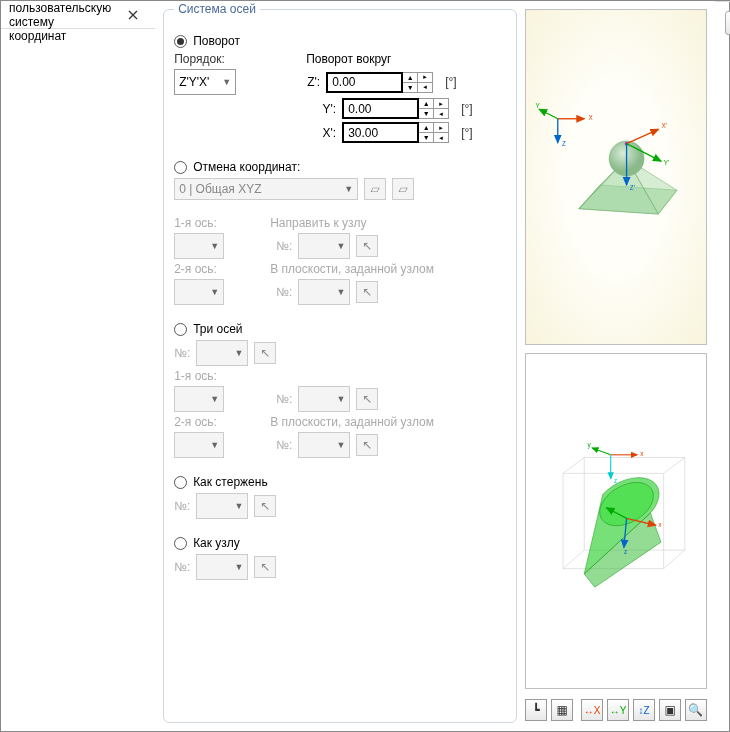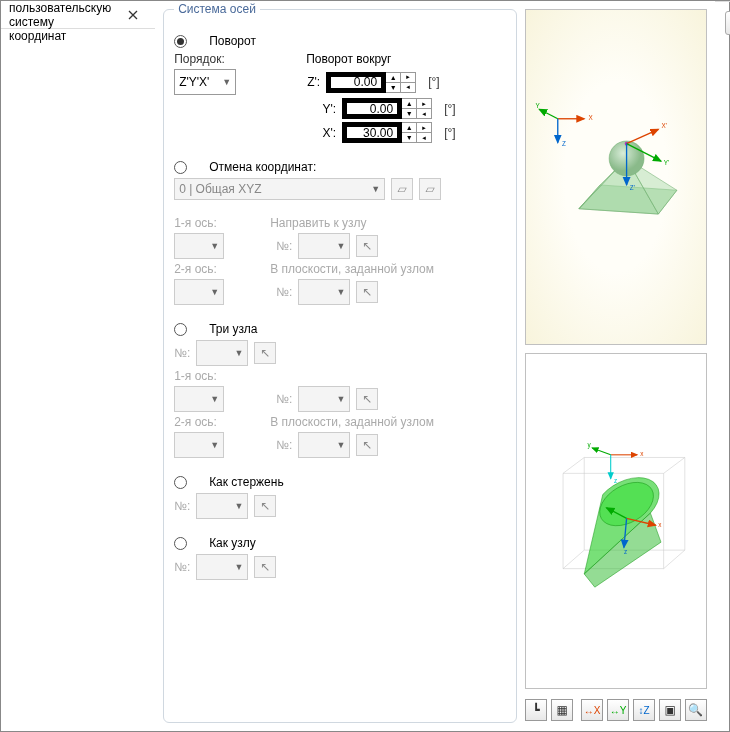--- a/index.html
+++ b/index.html
@@ -6,40 +6,40 @@
   body { margin: 0; background: #fff; }
   .window { width: 730px; height: 732px; border: 1px solid #888; background: #fff; display: flex; flex-direction: row; }
   .titlebar { height: 28px; display: flex; align-items: center; padding: 0 0 0 8px; border-bottom: 1px solid #ddd; }
   .titlebar-text { flex: 1; }
   .titlebar-close { width: 44px; height: 28px; display: flex; align-items: center; justify-content: center; cursor: pointer; }
   .body { flex: 1; display: flex; padding: 8px; gap: 8px; }
   .left { width: 354px; display: flex; flex-direction: column; }
   .right { flex: 1; display: flex; flex-direction: column; gap: 8px; }
   .group { border: 1px solid #d0d8e0; border-radius: 6px; padding: 20px 10px 10px 10px; position: relative; flex: 1; }
   .group-title { position: absolute; top: -8px; left: 10px; background: #fff; padding: 0 4px; color: #4a6a9a; }
-  .radio-row { display: flex; align-items: center; gap: 22px; margin: 4px 0; }
+  .radio-row { display: flex; align-items: center; gap: 6px; margin: 4px 0; }
   .radio { width: 13px; height: 13px; border: 1px solid #555; border-radius: 50%; display: inline-flex; align-items: center; justify-content: center; background: #fff; }
   .radio.selected::after { content: ""; width: 7px; height: 7px; background: #333; border-radius: 50%; }
   .sub { }
   .row { display: flex; align-items: center; gap: 6px; margin: 3px 0; }
   .lbl { width: 90px; color: #333; }
   .small-lbl { width: 20px; text-align: right; }
   .disabled { color: #aaa; }
   select, input[type=text] { border: 1px solid #999; background: #fff; height: 21px; padding: 0 4px; }
   select:disabled, input:disabled { background: #f0f0f0; color: #aaa; border-color: #ccc; }
   .num-input { display: flex; align-items: center; }
-  .num-input input { width: 60px; text-align: right; border: 5px solid #000000; height: 21px; }
+  .num-input input { width: 77px; text-align: left; border: 2px solid #000000; height: 21px; }
   .spinner { width: 15px; height: 21px; border: 1px solid #999; border-left: none; display: flex; flex-direction: column; }
   .spinner div { flex: 1; display: flex; align-items: center; justify-content: center; font-size: 7px; cursor: pointer; border-bottom: 1px solid #999; }
   .spinner div:last-child { border-bottom: none; }
   .adjuster { width: 15px; height: 21px; border: 1px solid #999; border-left: none; display: flex; flex-direction: column; cursor: pointer; }
   .adjuster div { flex: 1; font-size: 7px; display:flex; align-items:center; justify-content:center; border-bottom:1px solid #999;}
   .adjuster div:last-child { border-bottom:none;}
   .unit { margin-left: 6px; color: #333; }
-  .combo-wide { width: 211px; height: 22px; border: 1px solid #ccc; background: #f4f4f4; color: #888; display: flex; align-items: center; padding: 0 4px; justify-content: space-between; }
+  .combo-wide { width: 184px; height: 22px; border: 1px solid #ccc; background: #f4f4f4; color: #888; display: flex; align-items: center; padding: 0 4px; justify-content: space-between; }
   .combo-narrow { width: 50px; height: 26px; border: 1px solid #ccc; background: #f4f4f4; display: flex; align-items: center; justify-content: space-between; padding: 0 4px; }
   .combo-narrow.en { background: #fff; border-color: #999; cursor: pointer; }
   .chev { font-size: 9px; color: #666; }
   .icon-btn { width: 22px; height: 22px; border: 1px solid #ccc; background: #f4f4f4; display: flex; align-items: center; justify-content: center; color: #888; }
   .icon-btn.en { background: linear-gradient(#fff,#e8e8e8); border-color: #999; cursor: pointer; color: #333; }
   .viewport { flex: 1; border: 1px solid #c0c0c0; background: #fff; position: relative; overflow: hidden; }
   .vp1 { background: radial-gradient(ellipse at center, #fffef8 40%, #f8f4dc 100%); }
   .toolbar-row { height: 26px; display: flex; align-items: center; gap: 4px; }
   .toolbar-row .spacer { flex: 1; }
   .footer { height: 42px; border-top: 1px solid #ddd; display: flex; align-items: center; padding: 0 10px; gap: 8px; }
@@ -192,21 +192,21 @@
             <div class="icon-btn">
                 <span>↖</span>
               </div>
           </div>
         </div>
 
         <div class="section-gap"></div>
 
         <div class="radio-row">
           <span class="radio"></span>
-          <span>Три узла</span>
+          <span>Три осей</span>
         </div>
         <div class="sub">
           <div class="row">
             <span class="disabled">№:</span>
             <div class="combo-narrow node-select">
                 <span></span>
                 <span class="chev">▼</span>
               </div>
             <div class="icon-btn">
                 <span>↖</span>

